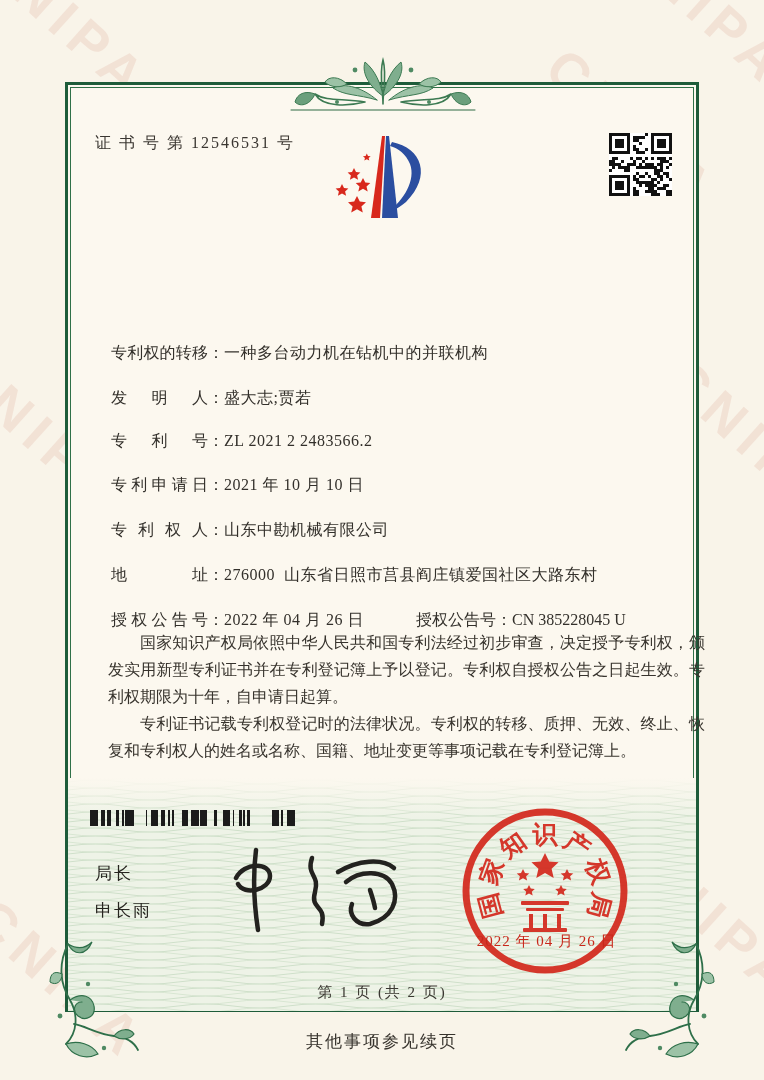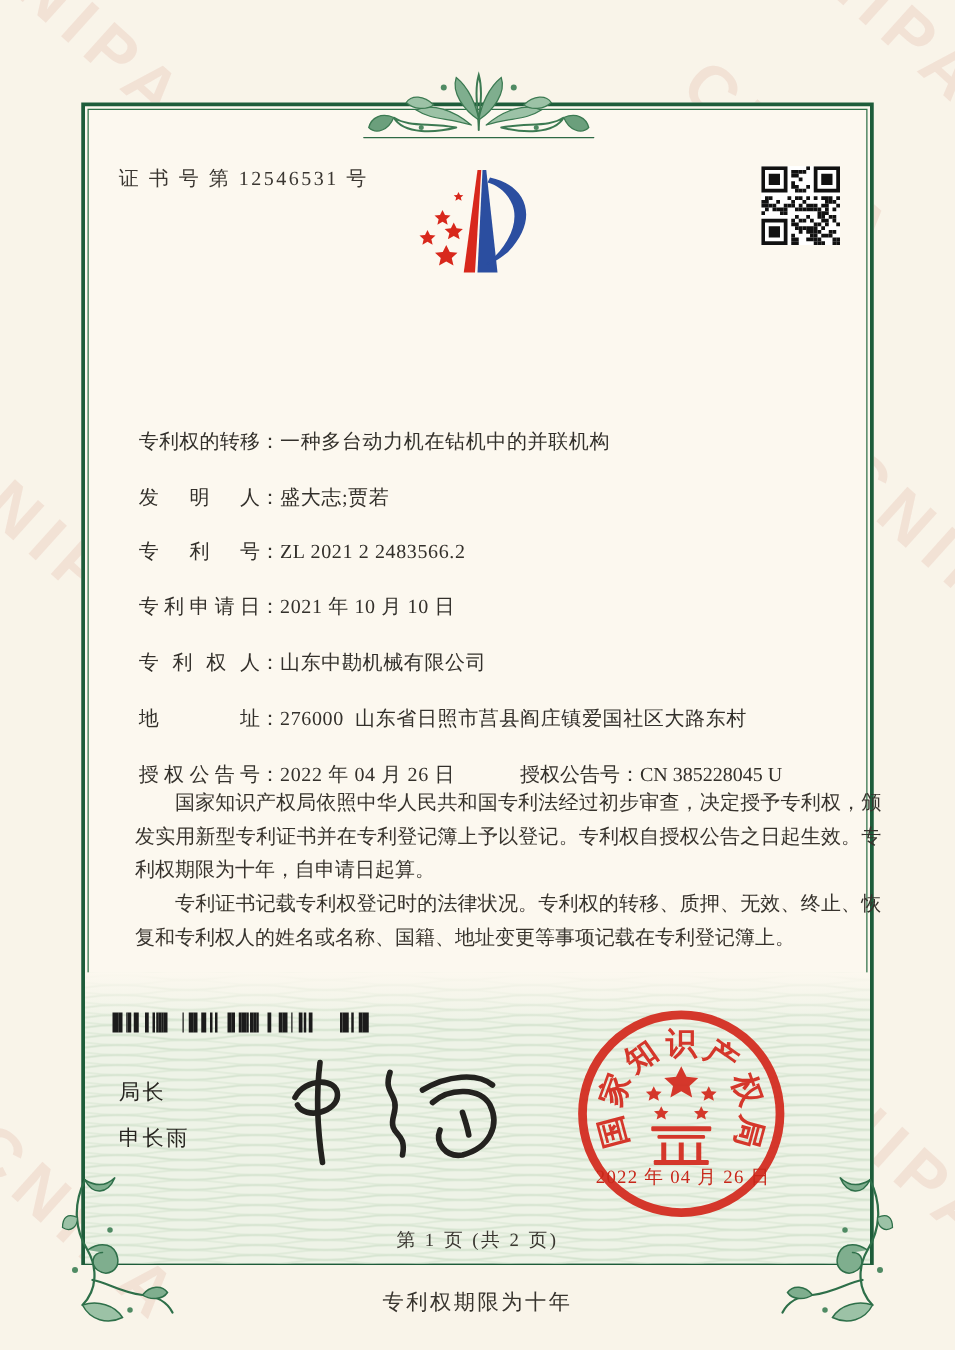--- a/index.html
+++ b/index.html
@@ -504,15 +504,15 @@
         <rect x="70" y="109" width="4" height="14"></rect>
         <rect x="84" y="109" width="4" height="14"></rect>
         <rect x="98" y="109" width="4" height="14"></rect>
         <rect x="64" y="123" width="44" height="4" rx="1"></rect>
       </g>
     </g>
   </svg>
   <div class="seal-date">2022 年 04 月 26 日</div>
 
   <div class="page-num">第 1 页 (共 2 页)</div>
-  <div class="cont-note">专利权期限为十年</div>
+  <div class="cont-note">其他事项参见续页</div>
 
 </div>
 
 </body></html>

